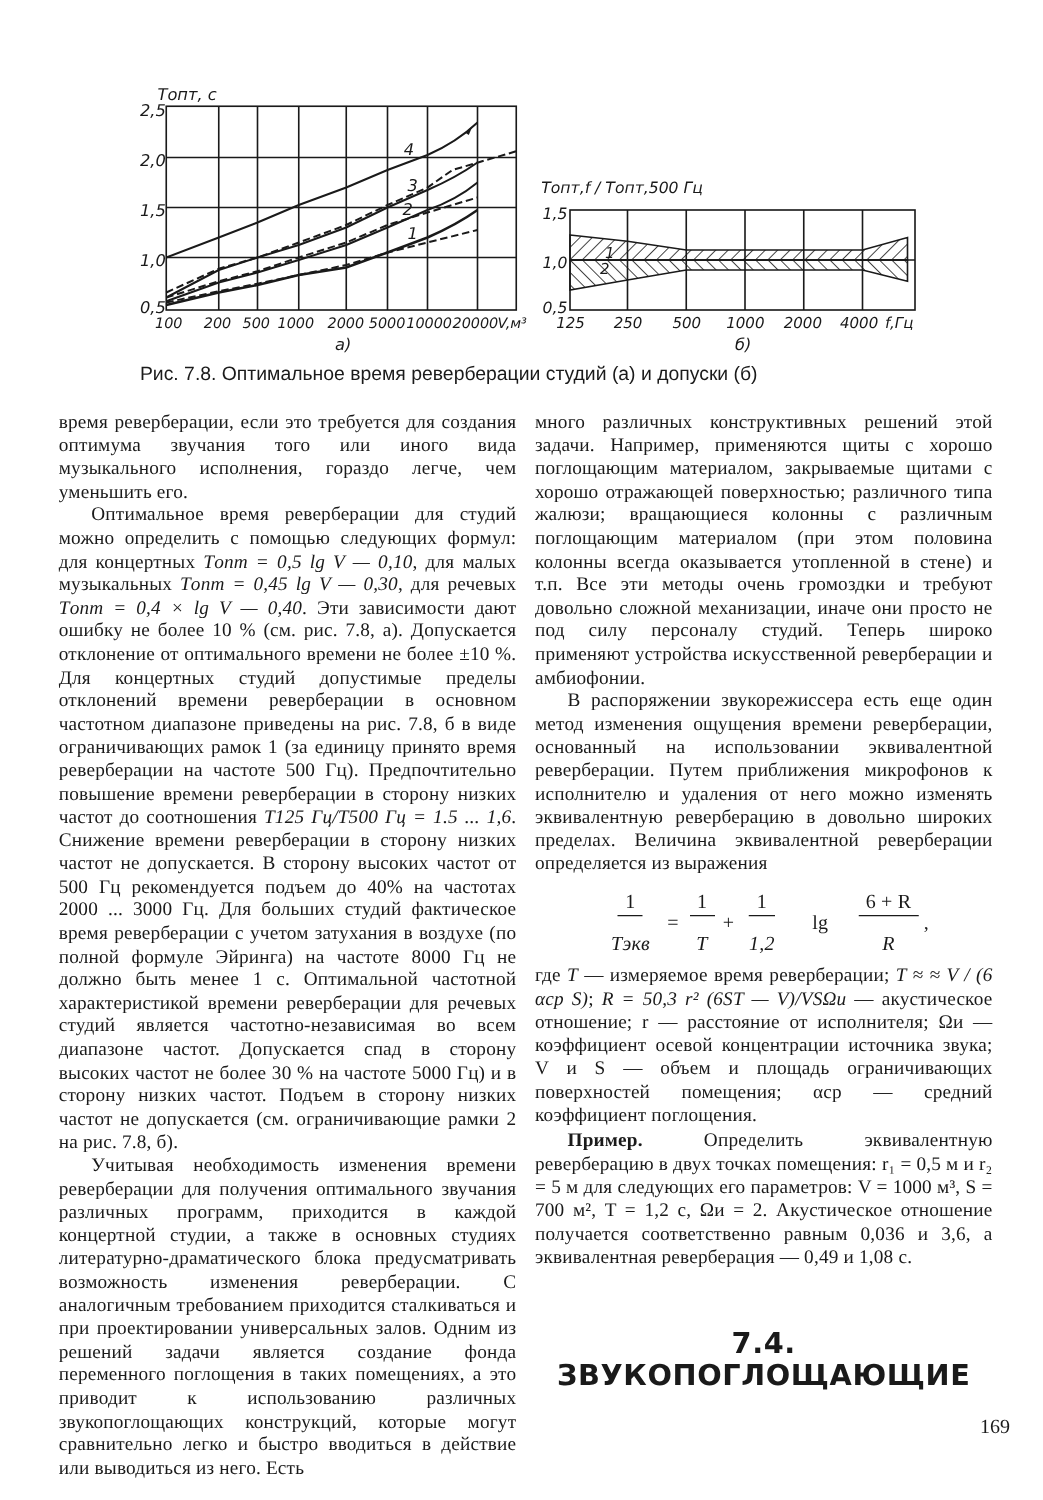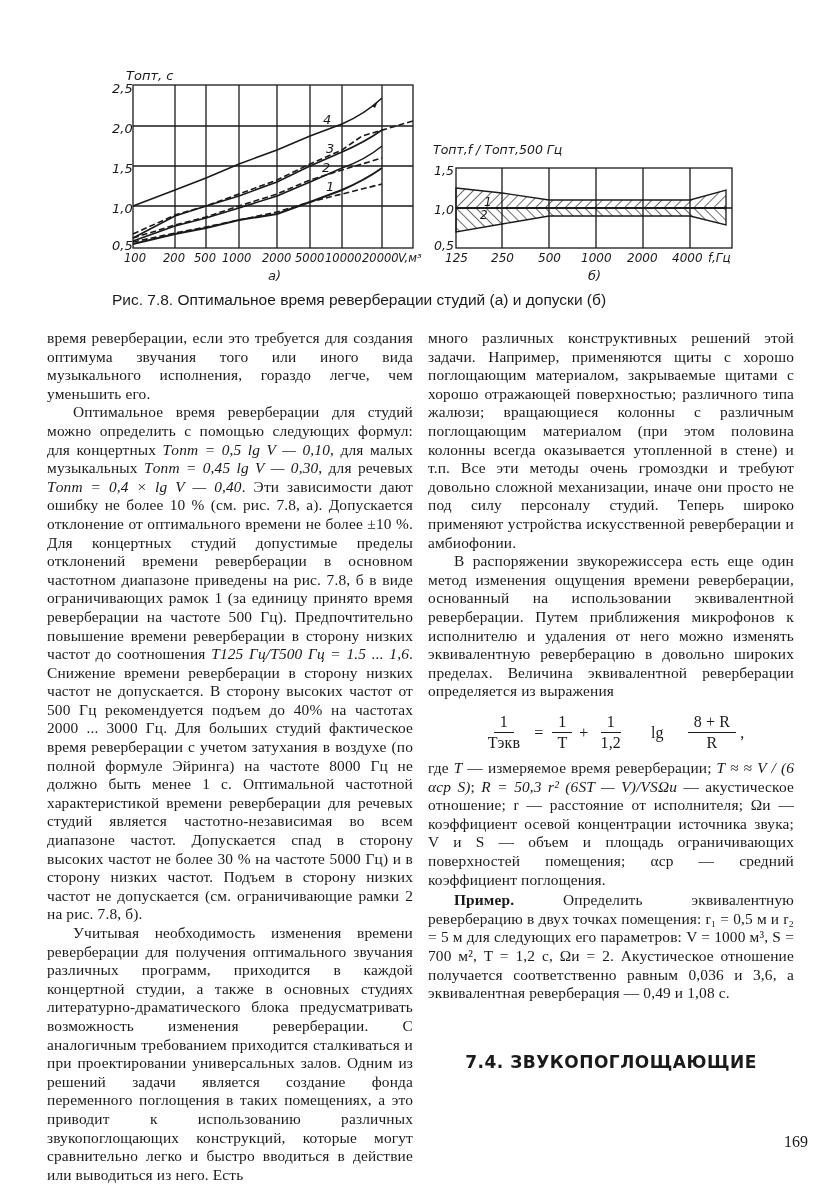--- a/index.html
+++ b/index.html
@@ -23,23 +23,23 @@
   .col p.ind { text-indent: 26px; }
   .col-left { left: 47px; }
   .col-right { left: 428px; }
   i.m { font-family: "Liberation Serif", serif; font-style: italic; }
   .formula {
     display: flex; align-items: center; justify-content: center;
     margin: 12px 0 6px 0; font-size: 16px;
   }
   .frac { display: inline-flex; flex-direction: column; align-items: center; margin: 0 4px; vertical-align: middle; }
   .frac .num { border-bottom: 1px solid #1a1a1a; padding: 0 6px 1px 6px; }
-  .frac .den { padding: 1px 6px 0 6px; }
+  .frac .den { padding: 14px 6px 0 6px; font-style: italic; }
   .heading {
-    font-family: "DejaVu Sans", sans-serif; font-weight: bold; font-size: 17px;
+    font-family: "DejaVu Sans", sans-serif; font-weight: bold; font-size: 23px;
     text-align: center; line-height: 26px; margin: 46px 0 16px 0; letter-spacing: 0.5px;
   }
   .pagenum {
     position: absolute; left: 784px; top: 1133px; font-size: 16px;
     font-family: "Liberation Serif", serif;
   }
 </style>
 </head>
 <body>
 
@@ -172,21 +172,21 @@
         <span class="num">1</span>
         <span class="den">T</span>
       </span>
     <span style="margin:0 2px">+</span>
     <span class="frac">
         <span class="num">1</span>
         <span class="den">1,2</span>
       </span>
     <span style="margin:0 20px">lg</span>
     <span class="frac">
-        <span class="num">8 + R</span>
+        <span class="num">6 + R</span>
         <span class="den">R</span>
       </span>
     <span>,</span>
   </div>
 
   <p><span>где </span><i class="m">T</i><span> — измеряемое время реверберации; </span><i class="m">T ≈ ≈ V / (6 αср S)</i><span>; </span><i class="m">R = 50,3 r² (6ST — V)/VSΩи</i><span> — акустическое отношение; r — расстояние от исполнителя; Ωи — коэффициент осевой концентрации источника звука; V и S — объем и площадь ограничивающих поверхностей помещения; αср — средний коэффициент поглощения.</span></p>
 
   <p class="ind" style="margin-top:2px"><b>Пример.</b><span> Определить эквивалентную реверберацию в двух точках помещения: r₁ = 0,5 м и r₂ = 5 м для следующих его параметров: V = 1000 м³, S = 700 м², T = 1,2 с, Ωи = 2. Акустическое отношение получается соответственно равным 0,036 и 3,6, а эквивалентная реверберация — 0,49 и 1,08 с.</span></p>
 
   <div class="heading">

